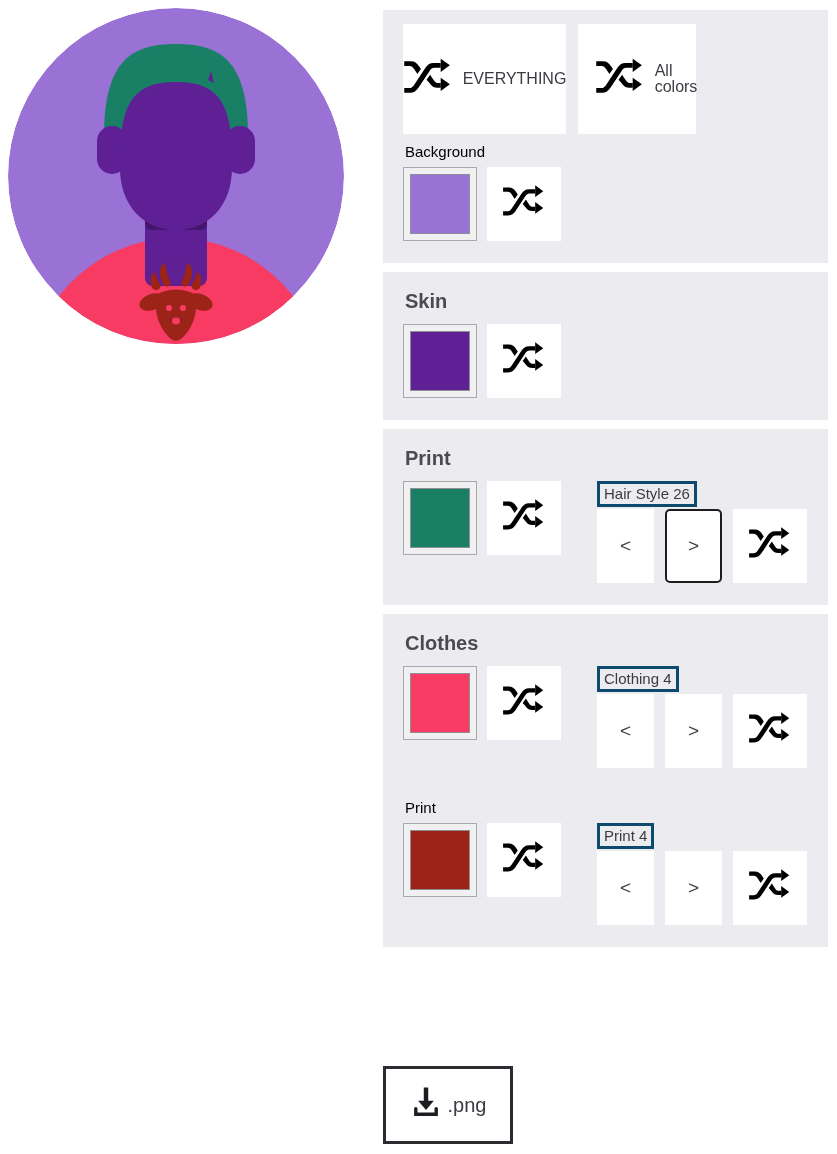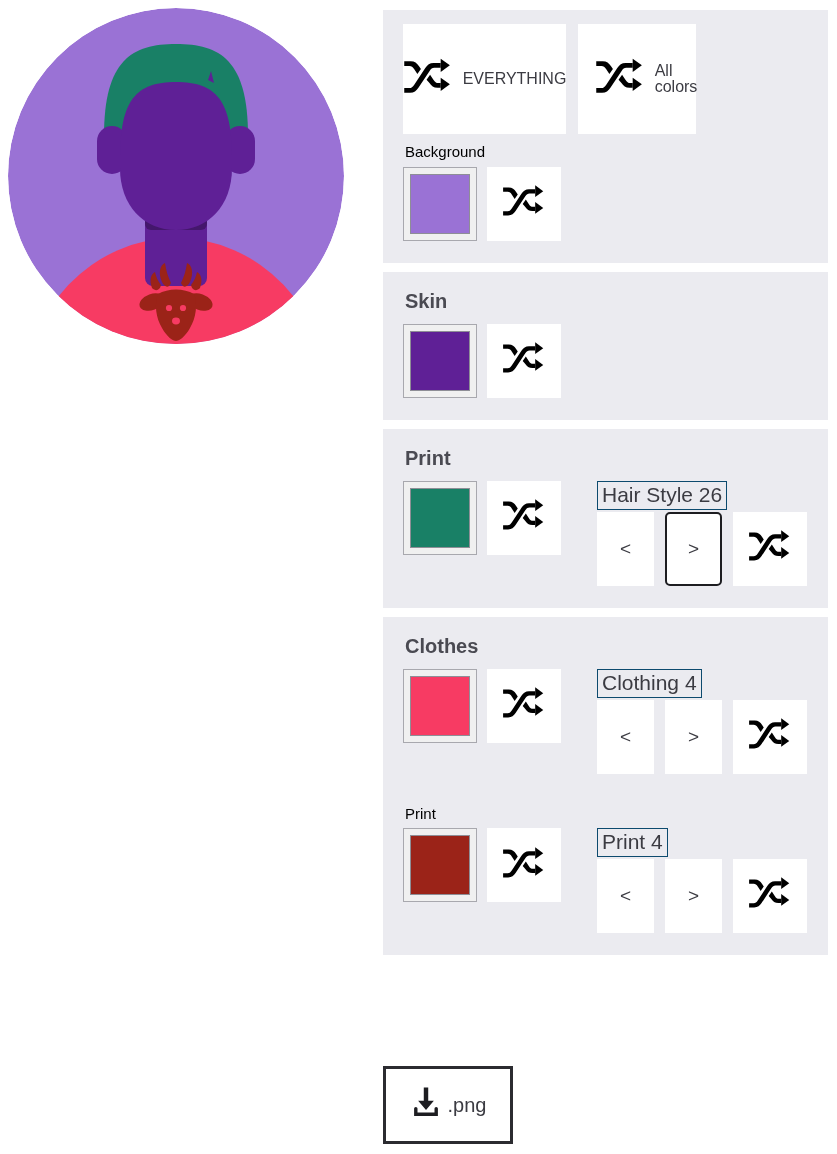--- a/index.html
+++ b/index.html
@@ -105,24 +105,24 @@
 
   
   .stepper {
     margin-left: 26px;
     display: flex;
     flex-direction: column;
     align-items: flex-start;
   }
   .stepper-label {
     display: inline-block;
-    font-size: 21px;
+    font-size: 15px;
     color: #3b3b42;
     background: #ebebf0;
-    border: 1px solid #0c4a6e;
+    border: 3px solid #0c4a6e;
     padding: 1px 4px 2px 4px;
     line-height: 1.15;
     margin-bottom: 2px;
     white-space: nowrap;
   }
   .stepper-btns { display: flex; gap: 11px; }
   .nav-btn {
     width: 57px; height: 74px;
     background: #ffffff;
     display: flex;

